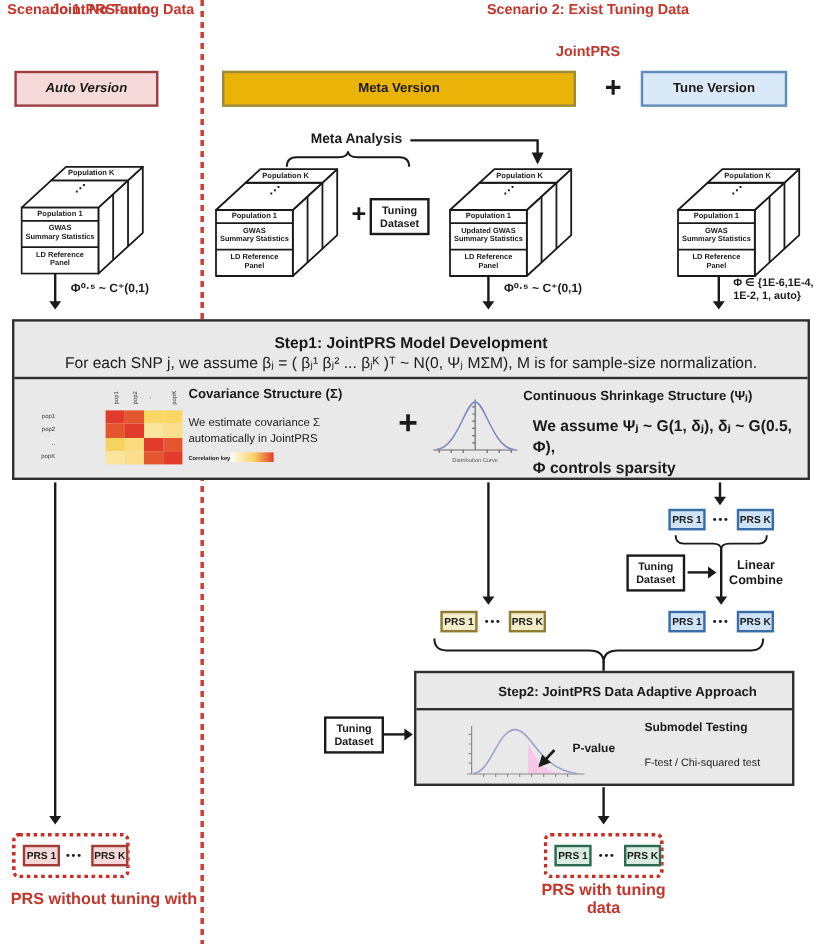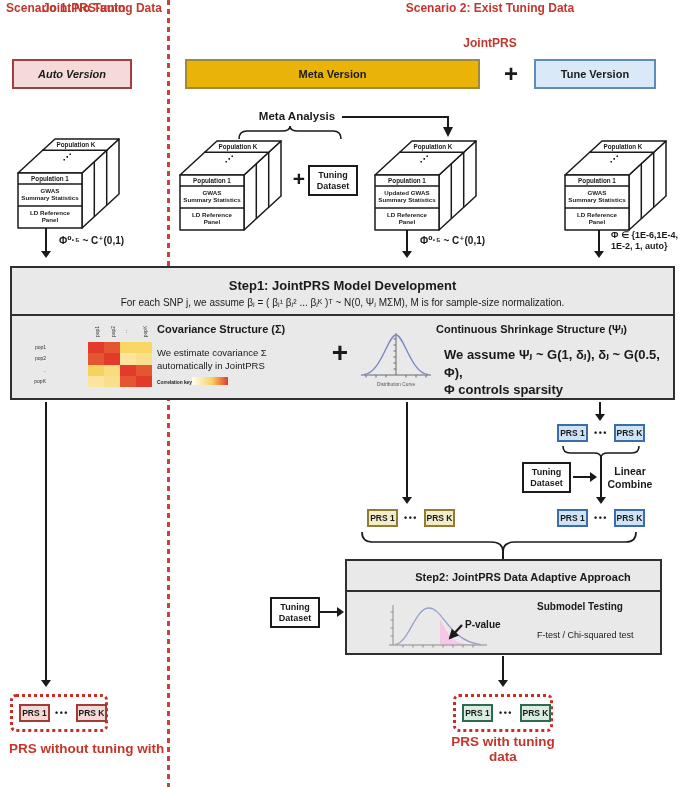--- a/index.html
+++ b/index.html
@@ -186,21 +186,21 @@
   <div class="ah-down" style="left:402px;top:251px;"></div>
   <div class="abs b" style="left:420px;top:235px;font-size:10px;">Φ⁰·⁵ ~ C⁺(0,1)</div>
 
   <div class="vline" style="left:598px;top:228px;height:24px;"></div>
   <div class="ah-down" style="left:594px;top:251px;"></div>
   <div class="abs b ml" style="left:611px;top:230px;font-size:9px;">Φ ∈ {1E-6,1E-4,
 1E-2, 1, auto}</div>
 
   <div class="abs stepbox" style="left:10px;top:266px;width:665px;height:134px;">
     <div class="abs ctr b" style="left:0;top:9px;width:661px;height:16px;font-size:13px;">Step1: JointPRS Model Development</div>
-    <div class="abs ctr" style="left:0;top:28px;width:661px;height:13px;font-size:10px;">For each SNP j, we assume βⱼ = ( βⱼ¹ βⱼ² ... βⱼᴷ )ᵀ ~ N(0, Ψⱼ MΣM), M is for sample-size normalization.</div>
+    <div class="abs ctr" style="left:0;top:28px;width:661px;height:13px;font-size:13px;">For each SNP j, we assume βⱼ = ( βⱼ¹ βⱼ² ... βⱼᴷ )ᵀ ~ N(0, Ψⱼ MΣM), M is for sample-size normalization.</div>
     <div class="stepdiv" style="left:0;top:46px;width:661px;"></div>
 
     <div class="abs b" style="left:145px;top:55px;font-size:11px;">Covariance Structure (Σ)</div>
 
     <div class="abs" style="left:76px;top:56px;width:64px;height:16px;">
       <span class="abs hm-lbl" style="left:4px;top:5px;transform:rotate(-90deg);">pop1</span>
       <span class="abs hm-lbl" style="left:20px;top:5px;transform:rotate(-90deg);">pop2</span>
       <span class="abs hm-lbl" style="left:36px;top:5px;transform:rotate(-90deg);">..</span>
       <span class="abs hm-lbl" style="left:52px;top:5px;transform:rotate(-90deg);">popK</span>
     </div>
@@ -315,21 +315,21 @@
           <line x1="30" y1="45" x2="30" y2="47.5"></line>
         <line x1="40" y1="45" x2="40" y2="47.5"></line>
           <line x1="50" y1="45" x2="50" y2="47.5"></line>
         <line x1="60" y1="45" x2="60" y2="47.5"></line>
           <line x1="70" y1="45" x2="70" y2="47.5"></line>
         <line x1="80" y1="45" x2="80" y2="47.5"></line>
           <line x1="90" y1="45" x2="90" y2="47.5"></line>
       </g>
       <path d="M12,44.5 C26,43 32,8 46,8 C60,8 66,41 98,44.7" fill="none" stroke="#97a0ca" stroke-width="1.3"></path>
     </svg>
-    <div class="abs b" style="left:118px;top:58px;font-size:10px;text-align:center;">P-value</div>
+    <div class="abs b" style="left:130px;top:58px;font-size:10px;text-align:center;">P-value</div>
     <svg class="abs" style="left:93px;top:61px;" width="26" height="24">
       <path d="M22,3 L10,16" fill="none" stroke="#1a1a1a" stroke-width="2.2" marker-end="url(#ah)"></path>
     </svg>
     <div class="abs b" style="left:190px;top:40px;font-size:10px;">Submodel Testing</div>
     <div class="abs" style="left:190px;top:69px;font-size:9px;">F-test / Chi-squared test</div>
   </div>
 
   <div class="abs ctr tbox ml" style="left:270px;top:597px;width:50px;height:31px;">Tuning
 Dataset</div>
   <div class="hline" style="left:320px;top:611px;width:18px;"></div>

